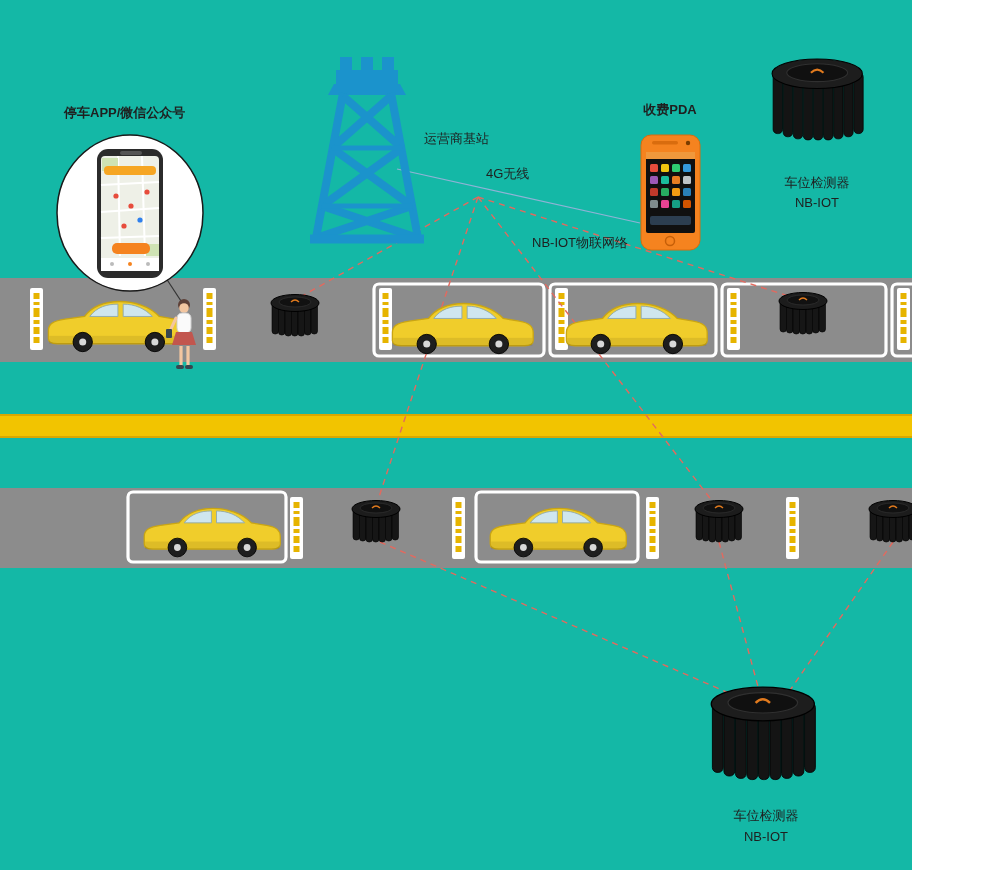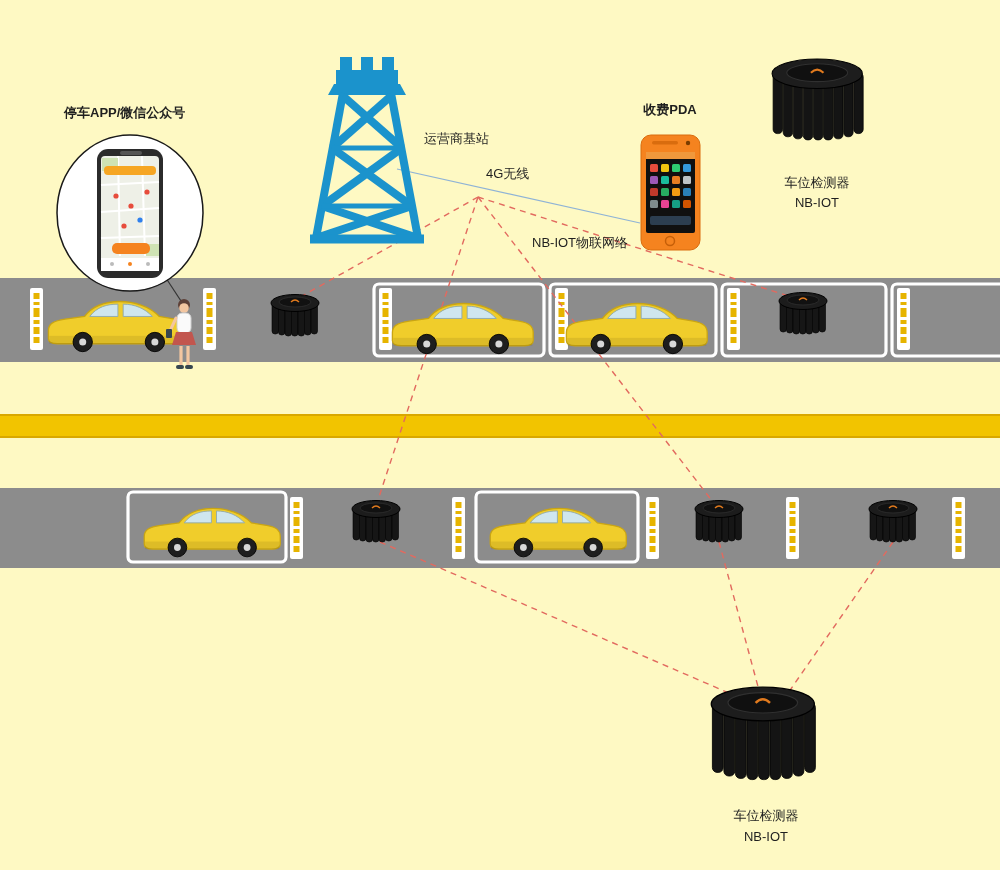--- a/index.html
+++ b/index.html
@@ -1,16 +1,16 @@
 <!DOCTYPE html>
 <html><head>
 <meta charset="utf-8">
 <style>
   html,body{margin:0;padding:0;background:#ffffff;}
-  .canvas{position:relative;width:1000px;height:870px;background:#fef9c3;overflow:hidden;
+  .canvas{position:relative;width:912px;height:870px;background:#14b8a6;overflow:hidden;
           font-family:"Liberation Sans","DejaVu Sans",sans-serif;}
   svg{display:block;}
   text{font-family:"Liberation Sans","DejaVu Sans",sans-serif;}
 </style>
 </head>
 <body>
 
 <div class="canvas">
 <svg width="1000" height="870" viewBox="0 0 1000 870">
 

